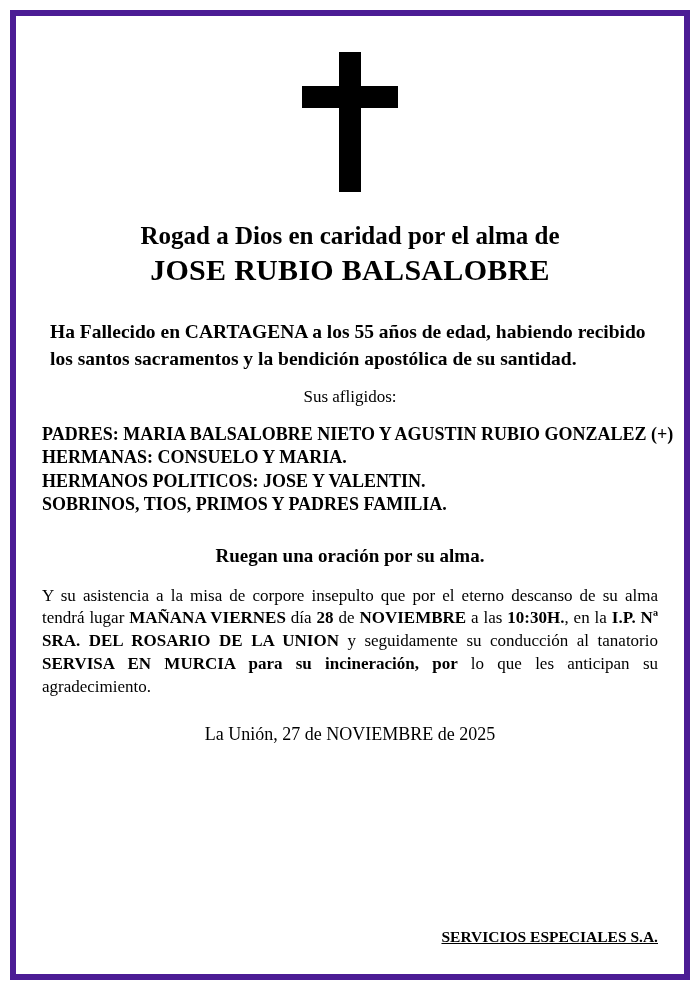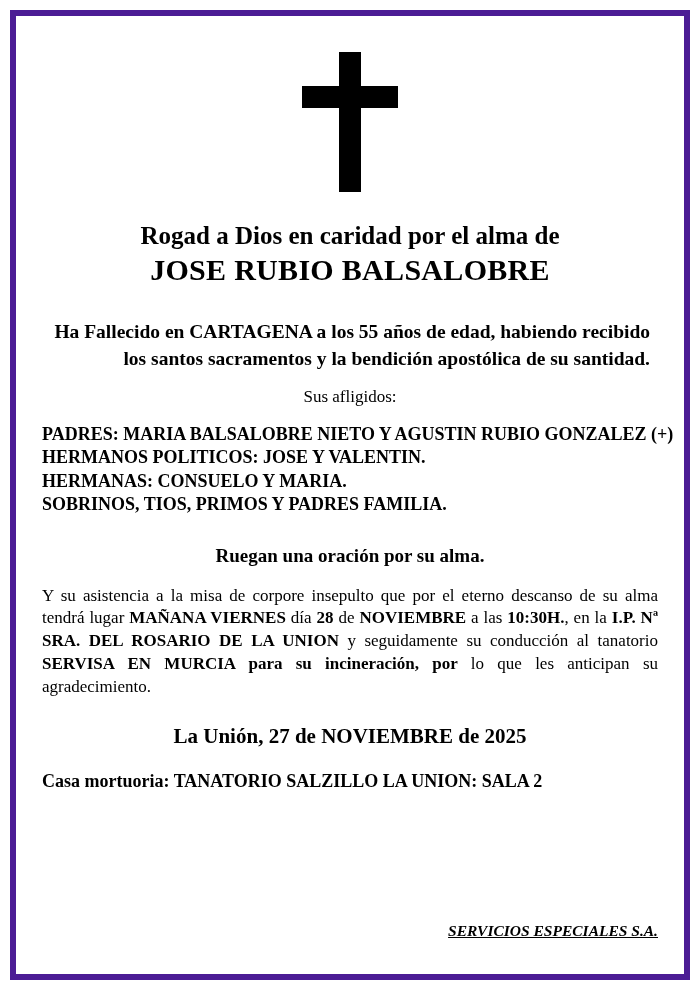--- a/index.html
+++ b/index.html
@@ -67,21 +67,21 @@
   }
   .deceased-name {
     text-align: center;
     font-weight: bold;
     font-size: 30px;
     letter-spacing: 0.3px;
     margin-top: 2px;
     margin-bottom: 18px;
   }
   .death-info {
-    text-align: right;
+    text-align: left;
     font-weight: bold;
     font-size: 19.5px;
     line-height: 1.38;
     margin: 14px 8px 10px 8px;
   }
   .dep {
     text-align: center;
     font-weight: bold;
     font-size: 19px;
     letter-spacing: 0.5px;
@@ -112,40 +112,39 @@
     text-align: justify;
     font-size: 17px;
     line-height: 1.34;
     margin: 6px 0 14px 0;
   }
   .service-text b {
     font-weight: bold;
   }
   .place-date {
     text-align: center;
-    font-weight: bold;
-    font-size: 21px;
+    font-weight: normal;
+    font-size: 18px;
     margin: 12px 0 14px 0;
   }
   .mortuary {
     text-align: left;
     font-weight: bold;
     font-size: 18px;
     margin: 8px 0 10px 0;
   }
   .spacer {
     flex: 1 1 auto;
   }
   .provider {
     text-align: right;
-    font-style: italic;
     font-weight: bold;
     font-size: 15.5px;
     text-decoration: underline;
-    margin-bottom: 20px;
+    margin-bottom: 14px;
   }
 </style>
 </head>
 <body>
 
 <div class="page">
   <div class="frame">
 
     <div class="cross-wrap">
       <div class="cross">
@@ -158,31 +157,30 @@
 
     <div class="deceased-name">JOSE RUBIO BALSALOBRE</div>
 
     <div class="death-info">Ha Fallecido en CARTAGENA a los 55 años de edad, habiendo recibido los santos sacramentos y la bendición apostólica de su santidad.</div>
 
 
     <div class="afflicted-lead">Sus afligidos:</div>
 
     <div class="family-list">
       <div>PADRES: MARIA BALSALOBRE NIETO Y AGUSTIN RUBIO GONZALEZ (+)</div>
+      <div>HERMANAS: CONSUELO Y MARIA.</div>
       <div>HERMANOS POLITICOS: JOSE Y VALENTIN.</div>
-      <div>HERMANAS: CONSUELO Y MARIA.</div>
       <div>SOBRINOS, TIOS, PRIMOS Y PADRES FAMILIA.</div>
     </div>
 
     <div class="prayer">Ruegan una oración por su alma.</div>
 
     <div class="service-text"><span>Y su asistencia a la misa de corpore insepulto que por el eterno descanso de su alma tendrá lugar </span><b>MAÑANA VIERNES</b><span> día </span><b>28</b><span> de </span><b>NOVIEMBRE</b><span> a las </span><b>10:30H.</b><span>, en la </span><b>I.P. Nª SRA. DEL ROSARIO DE LA UNION</b><span> y seguidamente su conducción al tanatorio </span><b>SERVISA EN MURCIA</b><b> para su incineración, por </b><span>lo que les anticipan su agradecimiento.</span></div>
 
     <div class="place-date">La Unión, 27 de NOVIEMBRE de 2025</div>
 
-    <div class="mortuary">Casa mortuoria: TANATORIO SALZILLO LA UNION: SALA 2</div>
 
     <div class="spacer"></div>
 
     <div class="provider">SERVICIOS ESPECIALES S.A.</div>
 
   </div>
 </div>
 
 </body></html>

